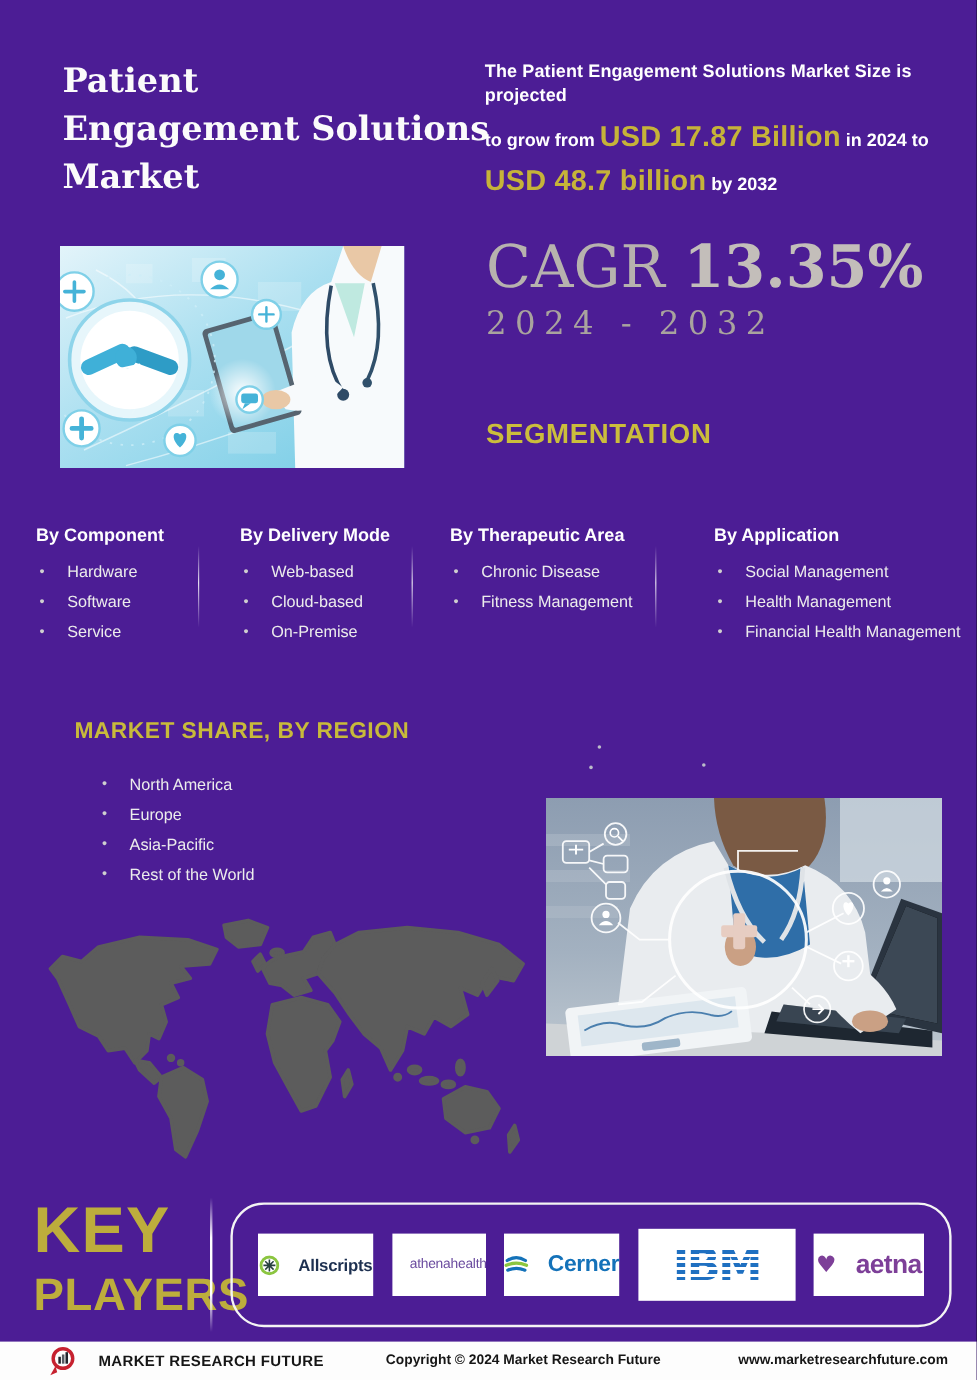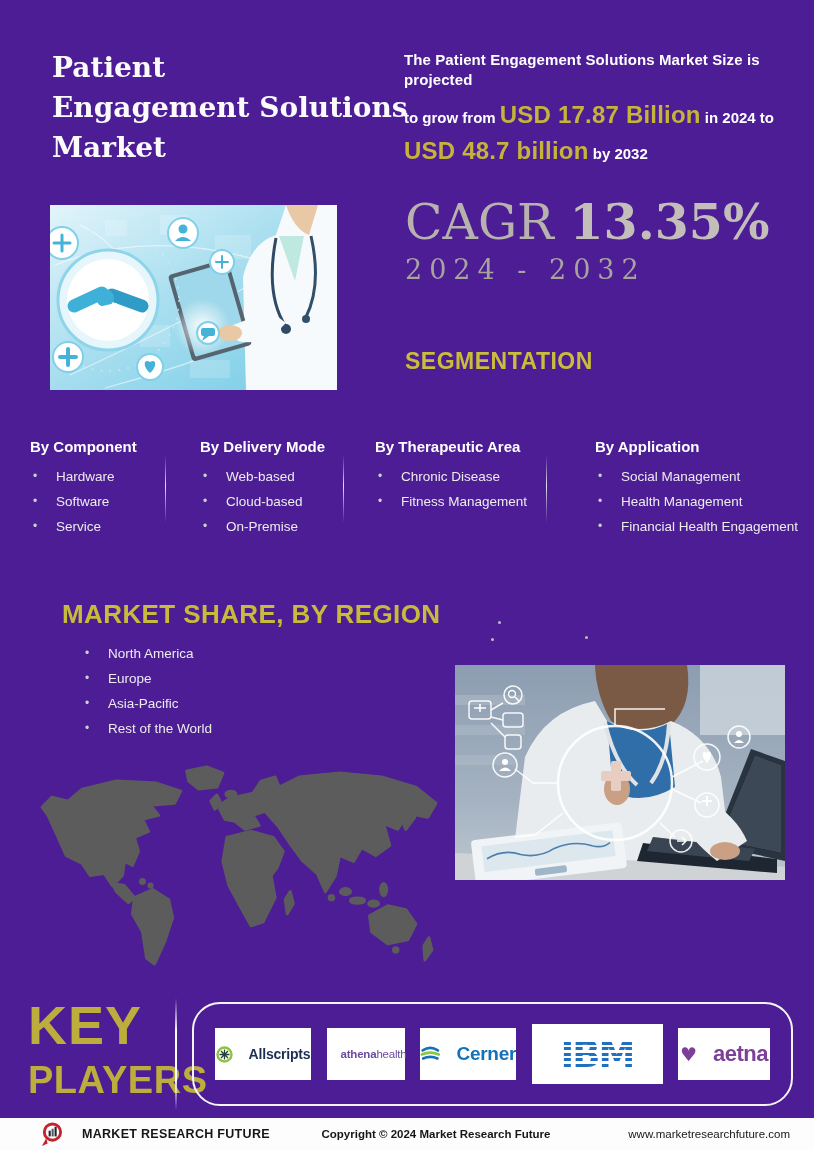--- a/index.html
+++ b/index.html
@@ -29,21 +29,21 @@
   .seg-title{position:absolute;left:405px;top:348px;font-size:23px;font-weight:700;
     color:#cbbd3c;letter-spacing:0.5px;}
   .seg-col{position:absolute;top:438px;}
   .seg-col h3{margin:0 0 9px 0;font-size:15px;font-weight:700;color:#fff;}
   ul.dotlist{list-style:none;margin:0;padding:0;}
   ul.dotlist li{position:relative;padding-left:26px;font-size:13.5px;color:#ececec;line-height:25px;}
   ul.dotlist li::before{content:"•";position:absolute;left:3px;top:0;font-size:12px;color:#cfcfcf;}
   .vdiv{position:absolute;width:1px;top:455px;height:68px;
     background:linear-gradient(to bottom,rgba(255,255,255,0),rgba(255,255,255,.85) 45%,rgba(255,255,255,0));}
   
-  .ms-title{position:absolute;left:62px;top:599px;font-size:26px;font-weight:700;
+  .ms-title{position:absolute;left:62px;top:599px;font-size:19px;font-weight:700;
     color:#c8ba3b;letter-spacing:0.4px;}
   .ms-list{position:absolute;left:82px;top:641px;}
   .ms-list li{line-height:22px;font-size:13.5px;}
   .spark{position:absolute;width:3px;height:3px;border-radius:50%;background:#cfd8d2;opacity:.85;}
   
   .worldmap{position:absolute;left:38px;top:760px;width:412px;height:212px;}
   .photo2{position:absolute;left:455px;top:665px;width:330px;height:215px;}
   
   .kp-title{position:absolute;left:28px;top:998px;color:#bdad3c;font-weight:800;line-height:1;}
   .kp-line1{font-size:54px;letter-spacing:1px;}
@@ -54,37 +54,37 @@
     border:2px solid #f4f4f4;border-radius:28px;
     display:flex;align-items:center;justify-content:space-between;padding:0 21px;}
   .logo-card{background:#fff;height:52px;display:flex;align-items:center;justify-content:center;gap:16px;}
   .lc-allscripts{width:96px;}
   .lc-athena{width:78px;}
   .lc-cerner{width:96px;}
   .lc-ibm{width:131px;height:60px;}
   .lc-aetna{width:92px;}
   .allscripts-text{font-size:14px;font-weight:600;color:#1d3050;letter-spacing:-0.2px;}
   .athena-text{font-size:11.5px;color:#6b4c9f;letter-spacing:-0.2px;}
-  .athena-text b{font-weight:700;}
+  .athena-text b{font-weight:400;}
   .cerner-text{font-size:19px;font-weight:700;color:#1472b9;letter-spacing:-0.3px;}
   .ibm-wrap{position:relative;display:inline-block;line-height:1;}
   .ibm-text{font-family:"DejaVu Sans",sans-serif;font-size:37px;font-weight:800;
     color:#1f70c1;letter-spacing:-2px;line-height:1;}
   .ibm-wrap::after{content:"";position:absolute;inset:0;
     background:repeating-linear-gradient(to bottom,transparent 0 3px,#fff 3px 5.6px);}
   .aetna-heart{font-family:"DejaVu Sans",sans-serif;font-size:19px;color:#7d3f98;line-height:1;}
   .aetna-text{font-size:22px;font-weight:700;color:#7d3f98;letter-spacing:-0.5px;}
   
   .footer{position:absolute;left:0;bottom:0;width:814px;height:32px;background:#fdfdfd;
     display:flex;align-items:center;color:#111;}
   .footer-left{display:flex;align-items:center;gap:19px;margin-left:40px;}
   .footer-brand{font-size:12.5px;font-weight:700;letter-spacing:0.3px;color:#161616;}
   .footer-copy{position:absolute;left:50%;transform:translateX(-50%);
     font-size:11.5px;font-weight:700;color:#161616;margin-left:29px;}
-  .footer-url{position:absolute;right:24px;font-size:11.5px;font-weight:400;color:#161616;text-decoration:none;}
+  .footer-url{position:absolute;right:24px;font-size:11.5px;font-weight:700;color:#161616;text-decoration:none;}
 </style>
 </head>
 <body>
 
 <div class="page">
 
   <div class="main-title">
     <div>Patient</div>
     <div>Engagement Solutions</div>
     <div>Market</div>
@@ -203,21 +203,21 @@
       <li>Chronic Disease</li>
       <li>Fitness Management</li>
     </ul>
   </div>
   <div class="vdiv" style="left:546px;"></div>
   <div class="seg-col" style="left:595px;">
     <h3>By Application</h3>
     <ul class="dotlist">
       <li>Social Management</li>
       <li>Health Management</li>
-      <li>Financial Health Engagement</li>
+      <li>Financial Health Management</li>
     </ul>
   </div>
 
   <div class="ms-title">MARKET SHARE, BY REGION</div>
   <ul class="dotlist ms-list">
     <li>North America</li>
     <li>Europe</li>
     <li>Asia-Pacific</li>
     <li>Rest of the World</li>
   </ul>

